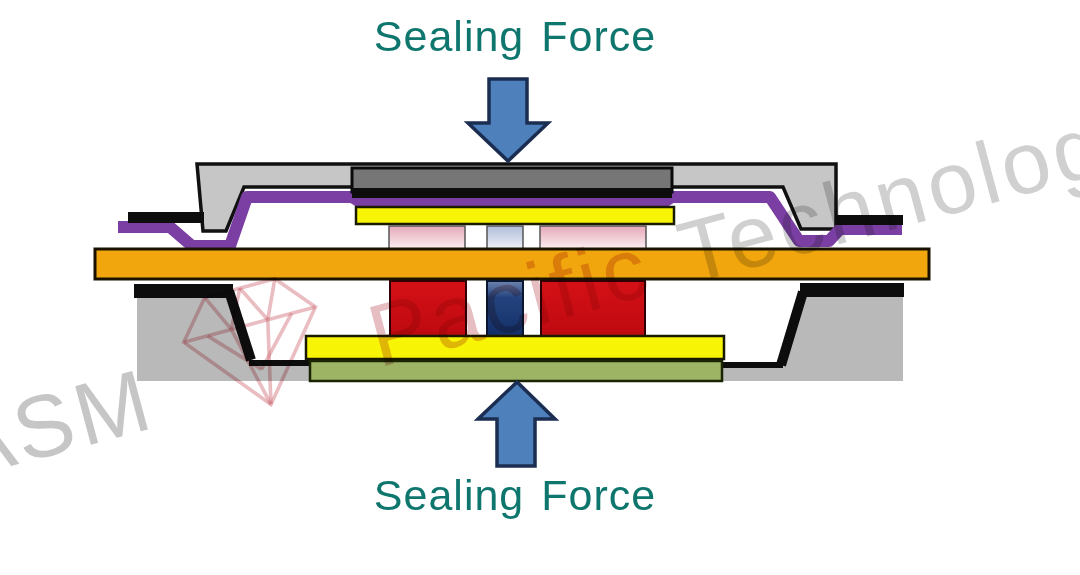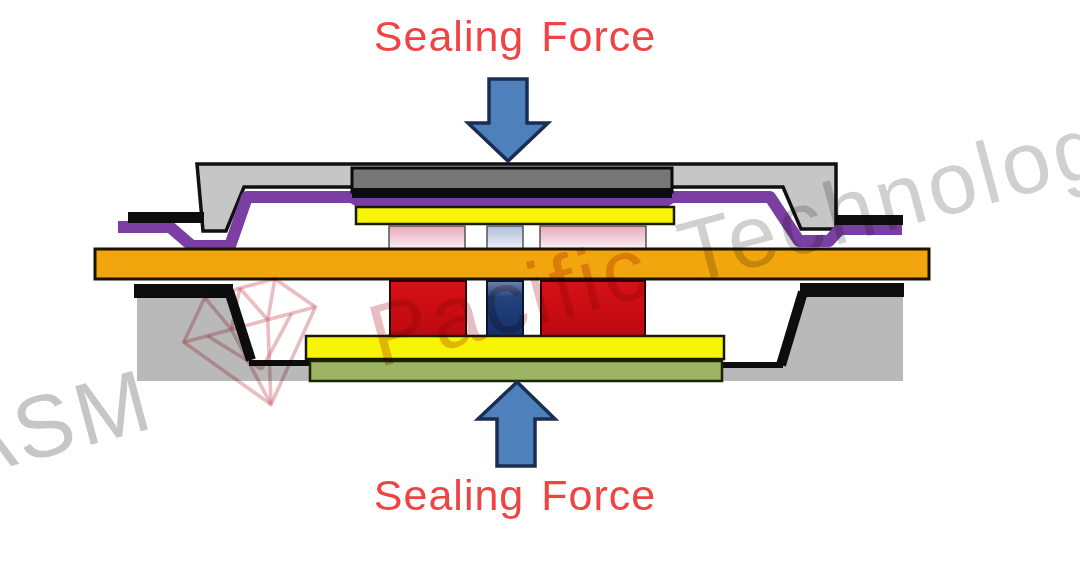--- a/index.html
+++ b/index.html
@@ -3,21 +3,21 @@
 <meta charset="utf-8">
 <style>
   html,body { margin:0; padding:0; background:#ffffff; }
   .stage {
     position:relative; width:1080px; height:575px; background:#ffffff;
     overflow:hidden; font-family:"Liberation Sans", sans-serif;
   }
   .diagram-svg { position:absolute; left:0; top:0; }
   .force-label {
     position:absolute; left:300px; width:430px; text-align:center;
-    font-size:43px; font-weight:400; color:#ef4444; letter-spacing:1px;
+    font-size:43px; font-weight:400; color:#0f766e; letter-spacing:1px;
     word-spacing:4px; white-space:nowrap;
   }
   .force-label.top { top:12px; }
   .force-label.bottom { top:471px; }
   .watermark {
     position:absolute; left:-45px; top:370px; width:1600px; height:160px;
     display:flex; align-items:center; gap:34px;
     transform:rotate(-15deg); transform-origin:0 50%;
     mix-blend-mode:multiply; pointer-events:none;
   }

